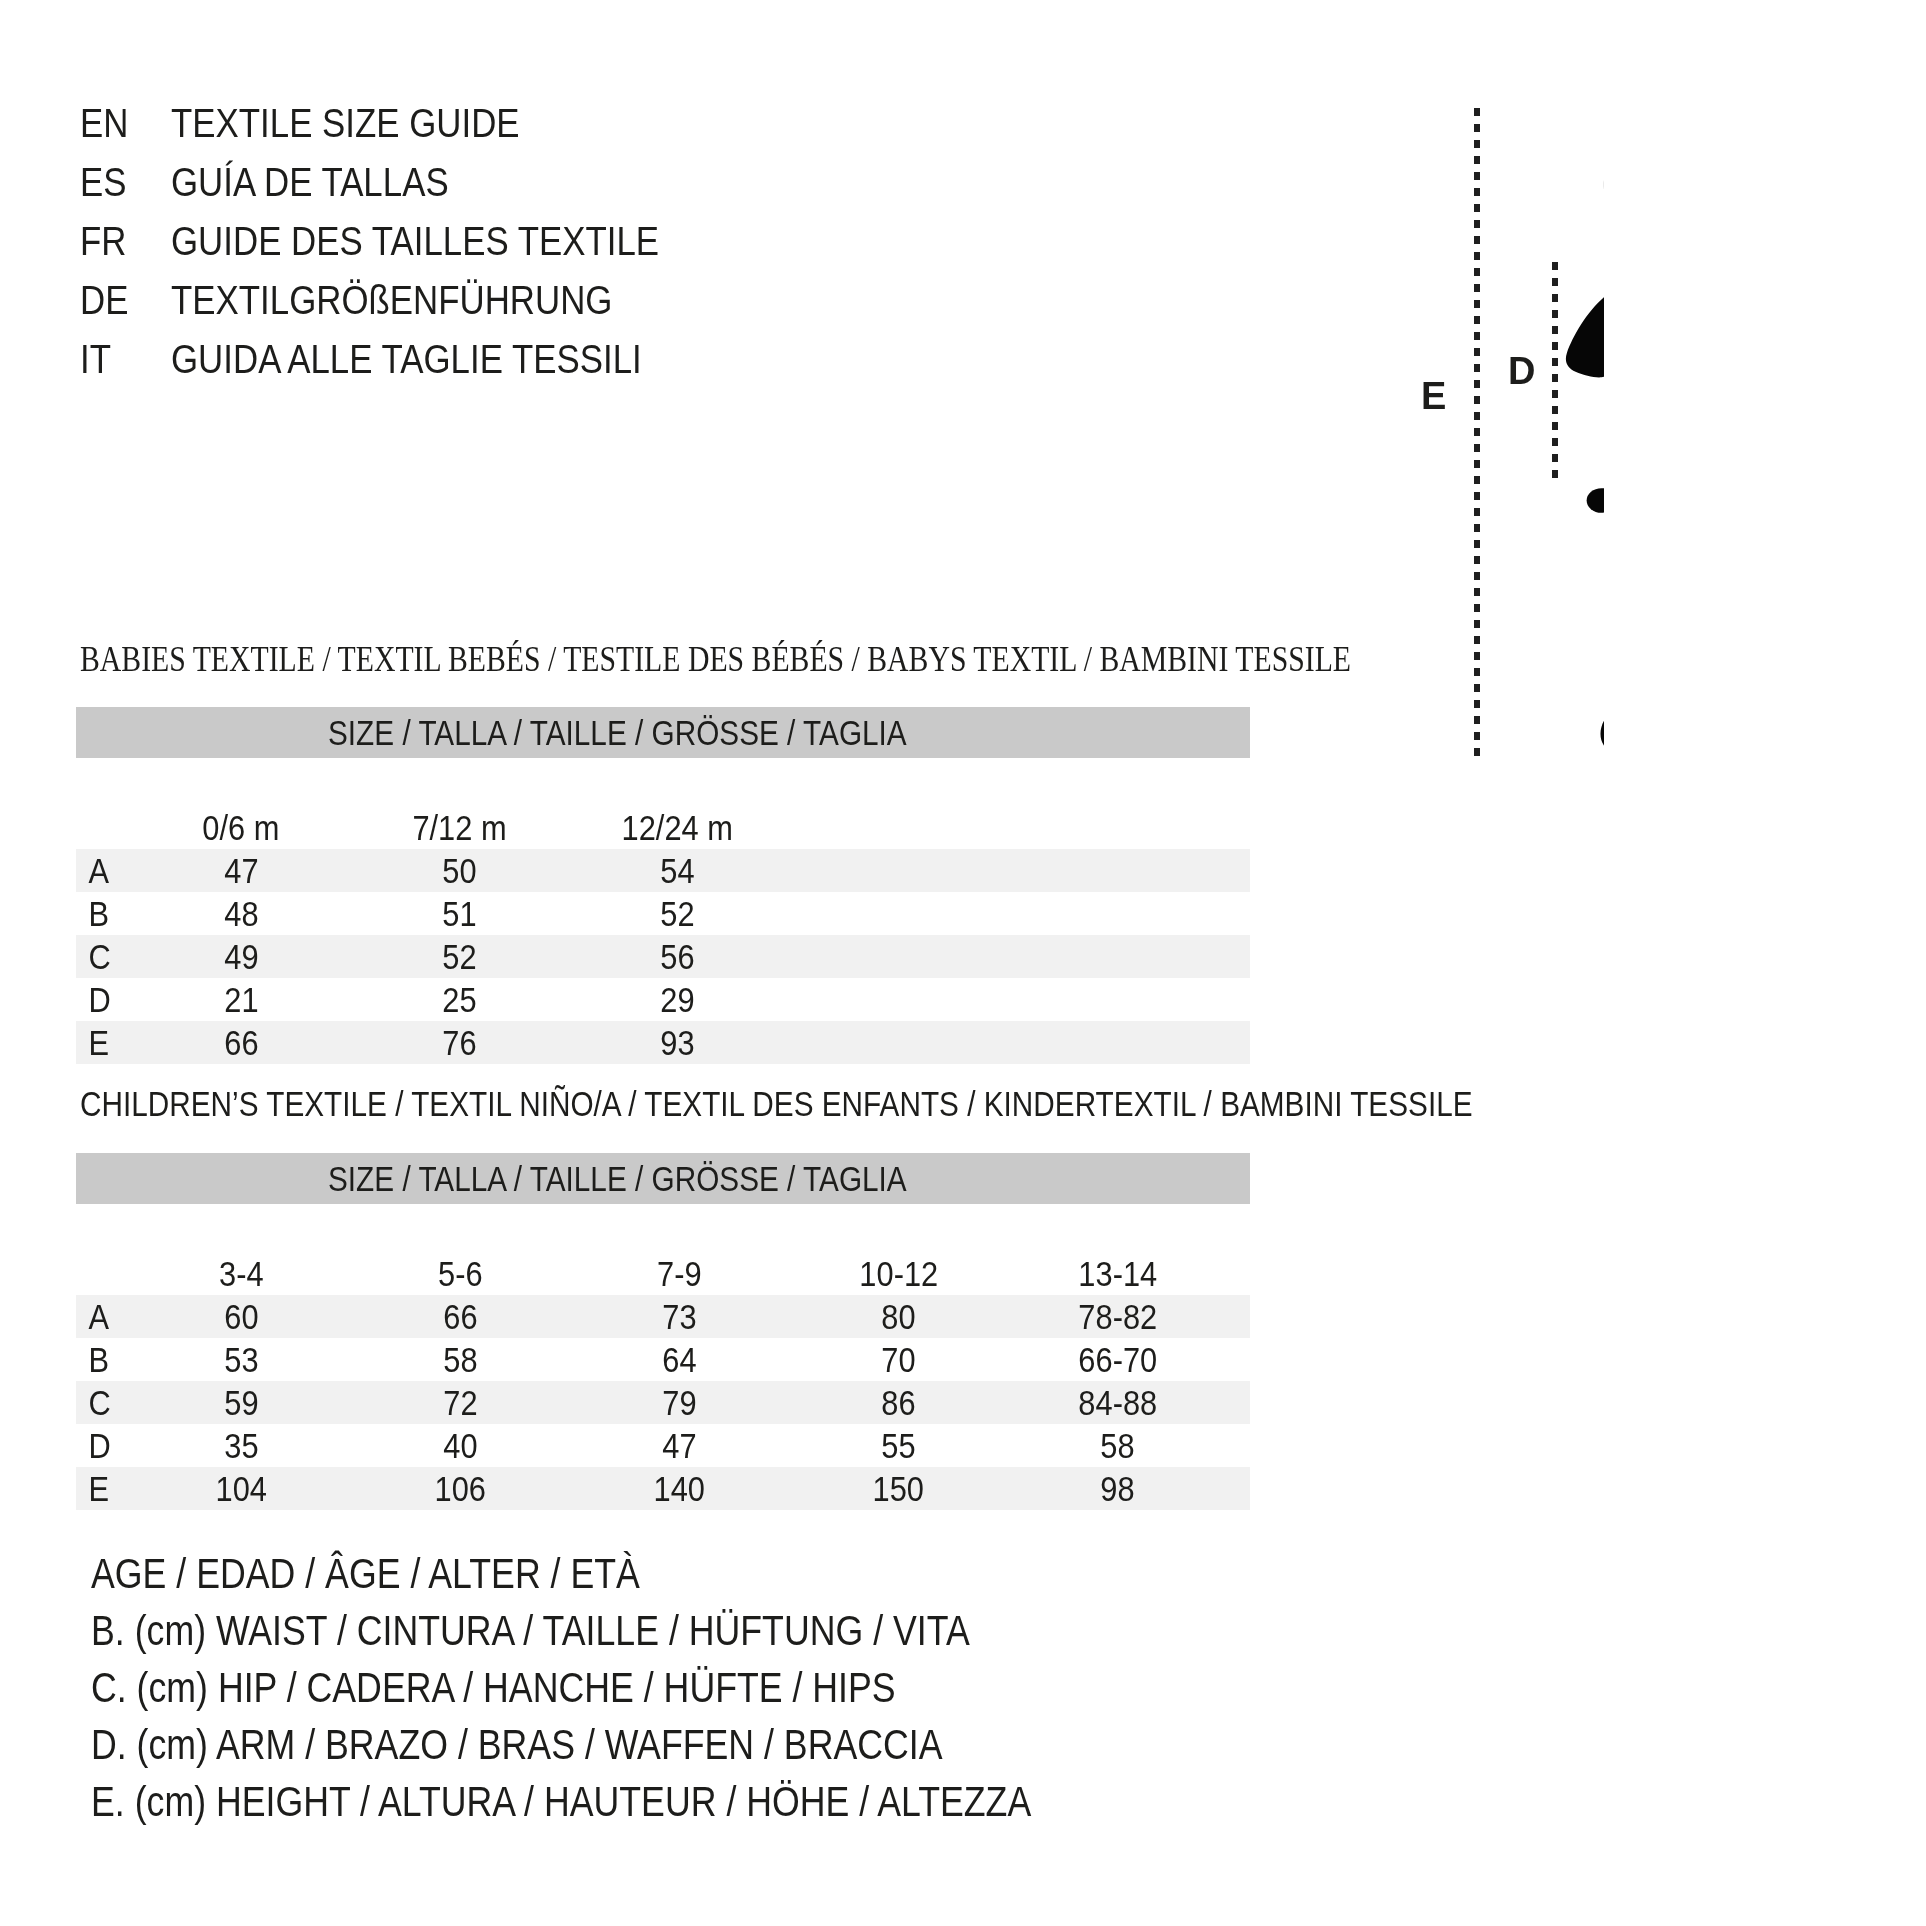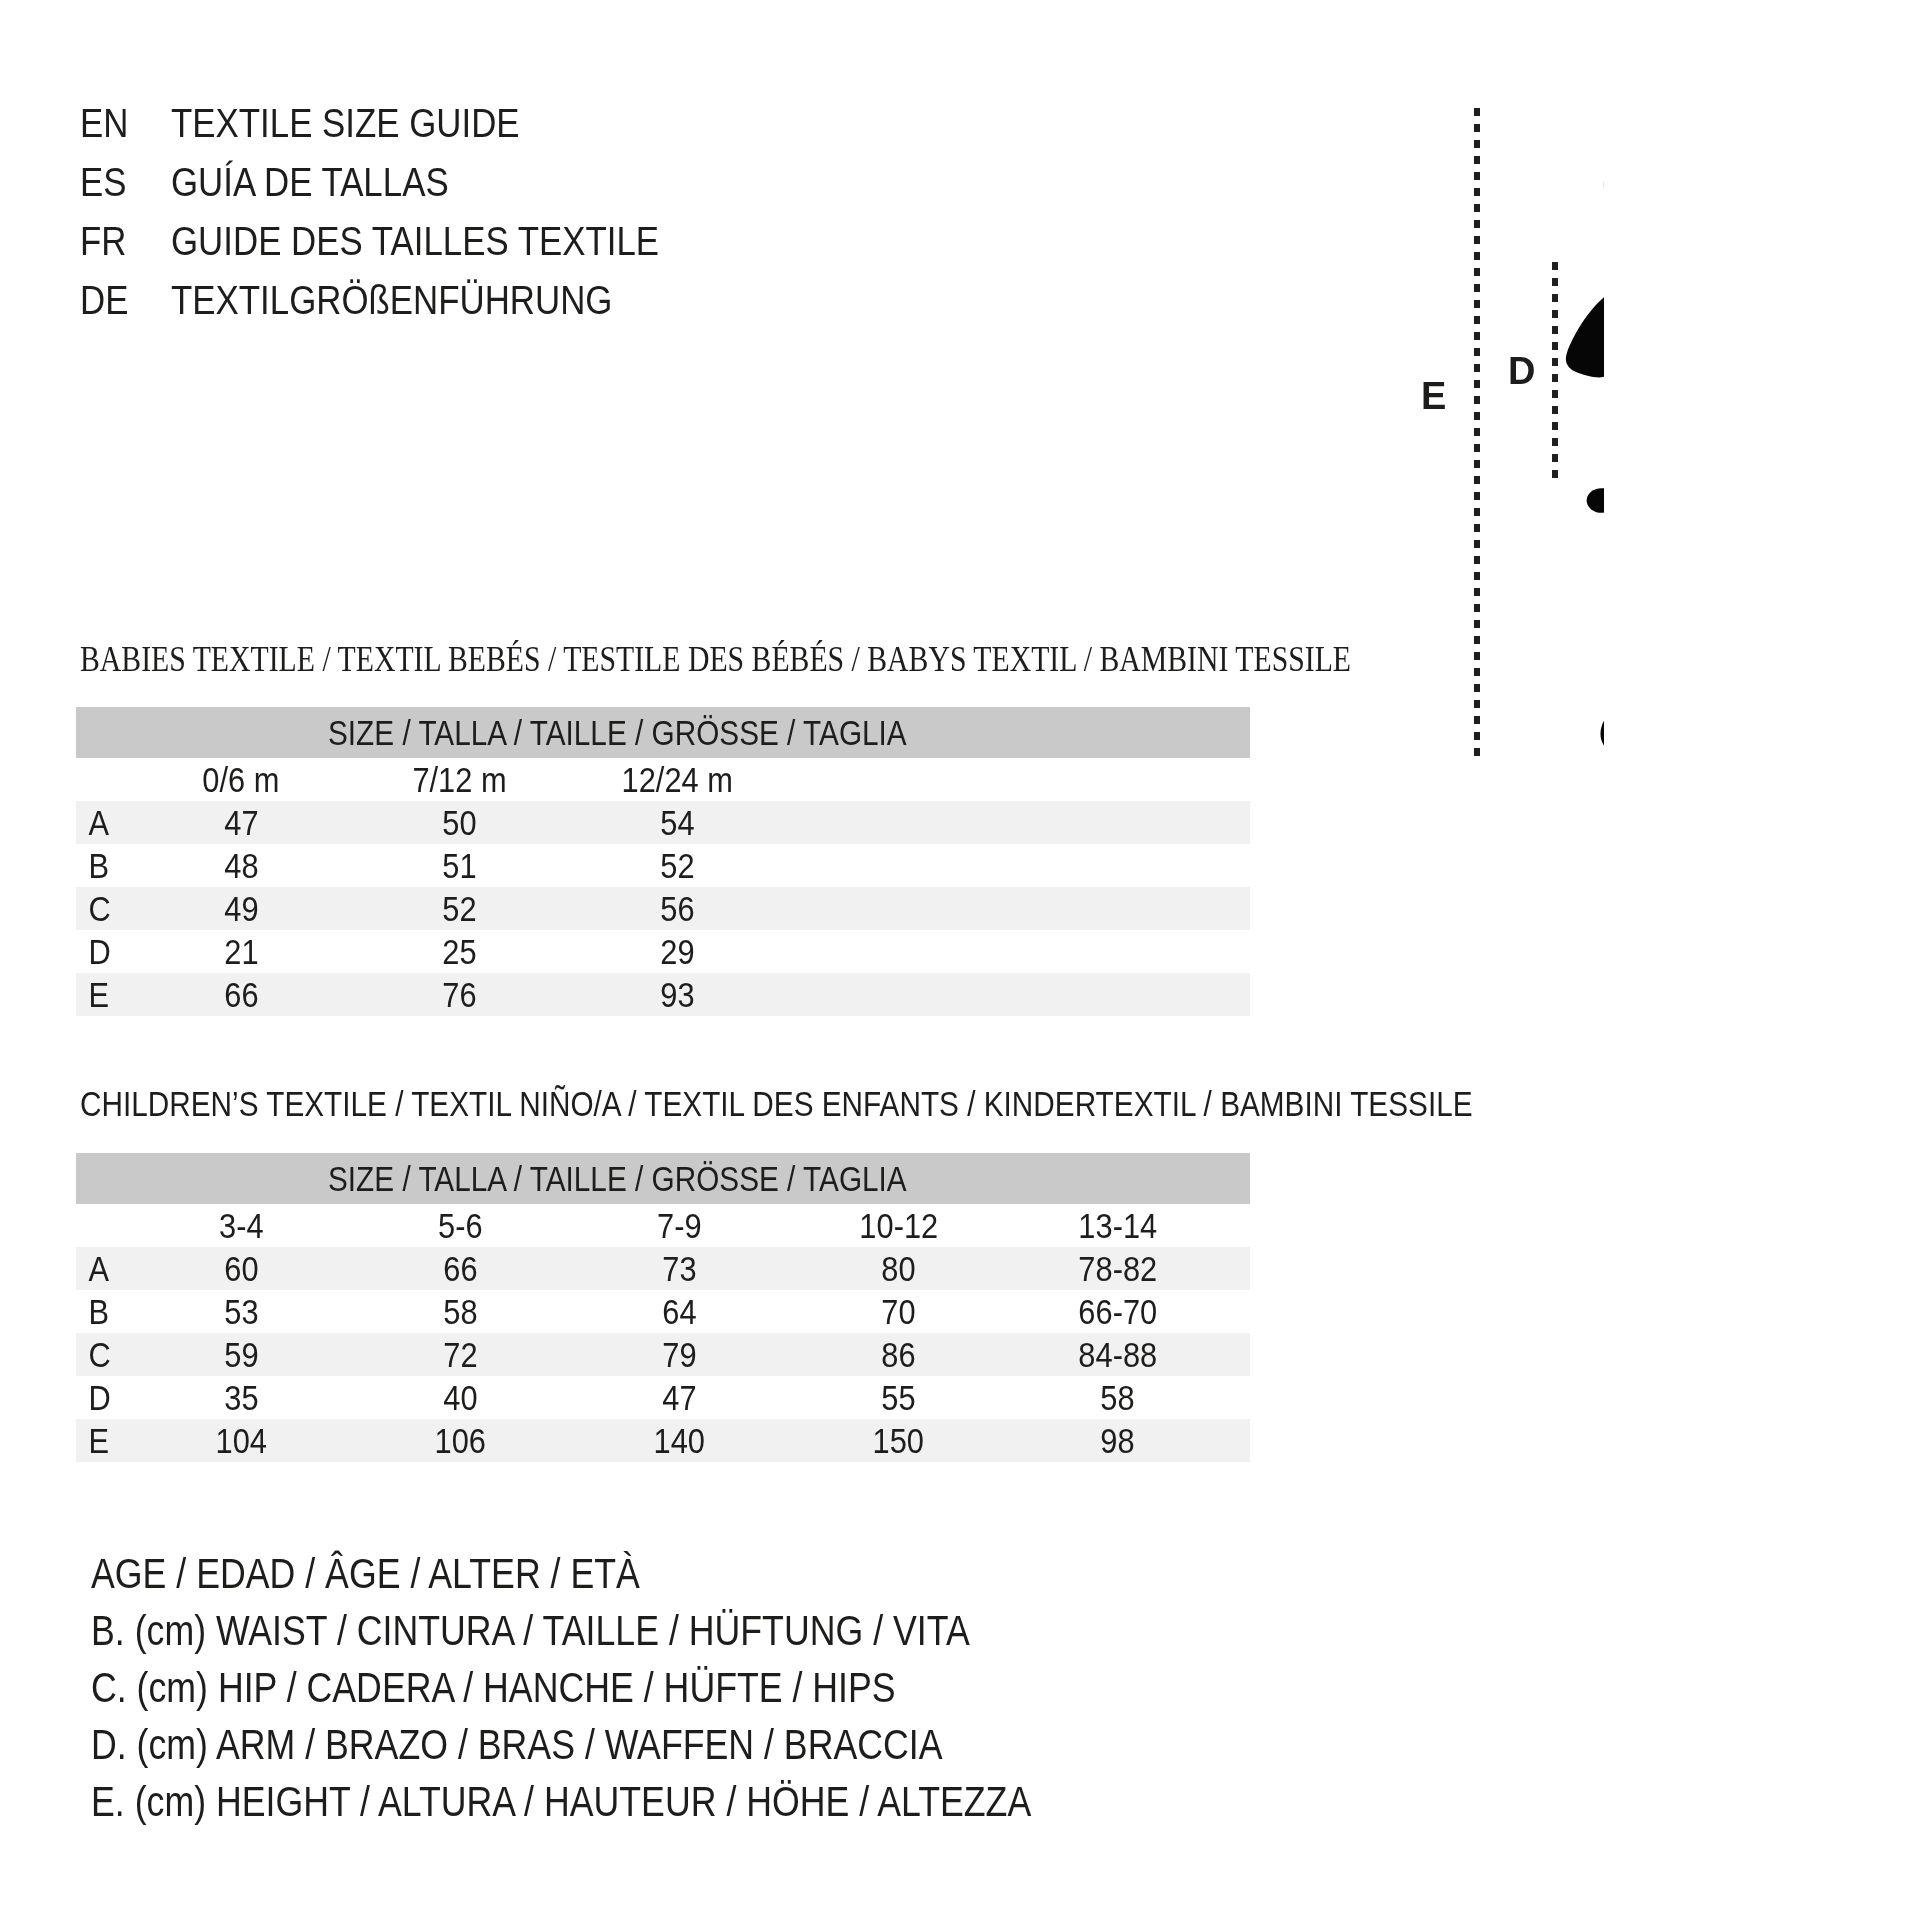--- a/index.html
+++ b/index.html
@@ -50,21 +50,21 @@
   .children-title{top:1084px;}
 
   
   .size-table{position:absolute;left:76px;width:1174px;}
   .babies-table{top:707px;}
   .children-table{top:1153px;}
   .size-bar{height:51px;background:var(--bar-gray);display:flex;align-items:center;padding-left:10px;font-size:35px;justify-content:center;}
   .grid-row{display:grid;align-items:center;font-size:35px;}
   .b-grid{grid-template-columns:56px repeat(3,218px);}
   .c-grid{grid-template-columns:56px repeat(5,219px);}
-  .head-row{height:43px;}
+  .head-row{height:43px;margin-top:48px;}
   .data-row{height:43px;}
   .data-row.stripe{background:var(--stripe-gray);}
   .cell{text-align:center;}
   .label-cell{text-align:left;padding-left:11px;}
 
   
   .legend{position:absolute;left:91px;top:1545px;font-size:42px;}
   .legend-line{height:57px;display:flex;align-items:center;}
 </style>
 </head>
@@ -81,20 +81,24 @@
       <span class="lang-code condensed">ES</span>
       <span class="condensed">GUÍA DE TALLAS</span>
     </div>
     <div class="lang-row">
       <span class="lang-code condensed">FR</span>
       <span class="condensed">GUIDE DES TAILLES TEXTILE</span>
     </div>
     <div class="lang-row">
       <span class="lang-code condensed">DE</span>
       <span class="condensed">TEXTILGRÖßENFÜHRUNG</span>
+    </div>
+    <div class="lang-row">
+      <span class="lang-code condensed">IT</span>
+      <span class="condensed">GUIDA ALLE TAGLIE TESSILI</span>
     </div>
   </section>
 
   <svg class="fig-svg" viewBox="0 0 470 1080" xmlns="http://www.w3.org/2000/svg">
     <g fill="currentColor">
 
       <path d="M258,14 C316,16 358,62 364,120 C366,140 380,144 379,158 C377,172 363,170 357,188 C341,242 302,270 256,271 C204,269 165,233 156,180 C147,134 153,84 177,50 C197,24 226,13 258,14 Z"></path>
 
       <rect x="226" y="230" width="68" height="80"></rect>
 

